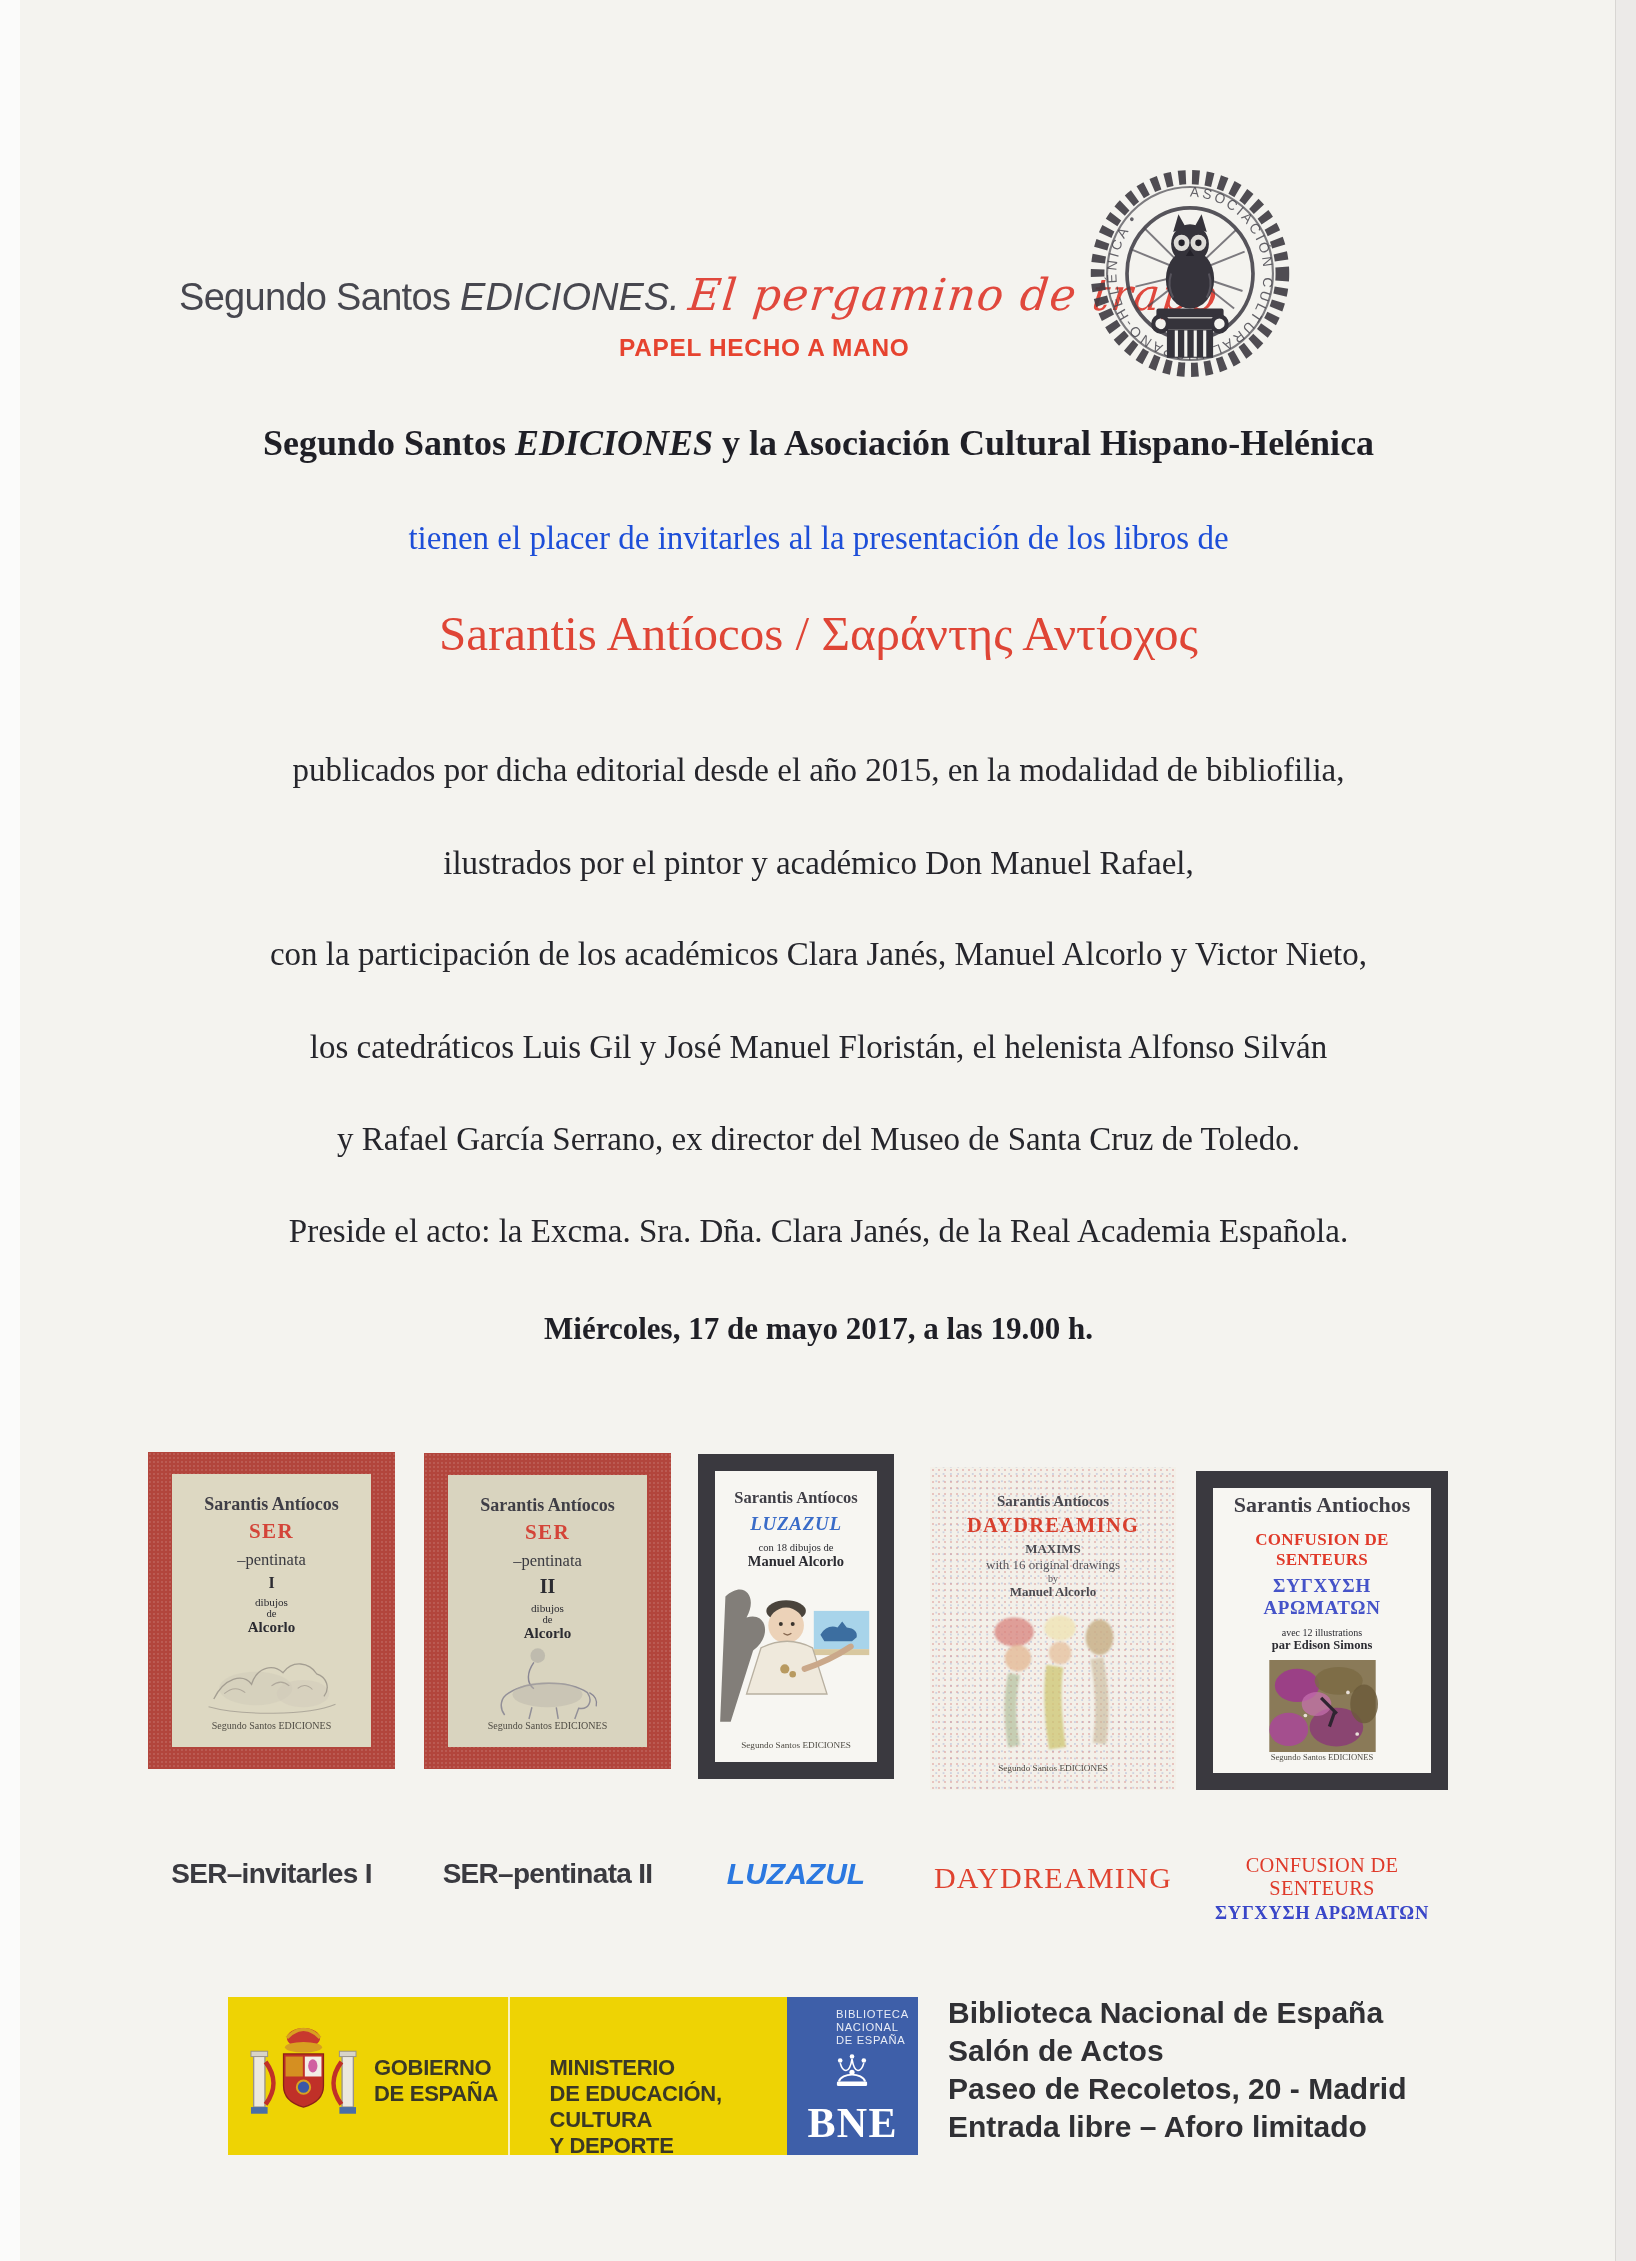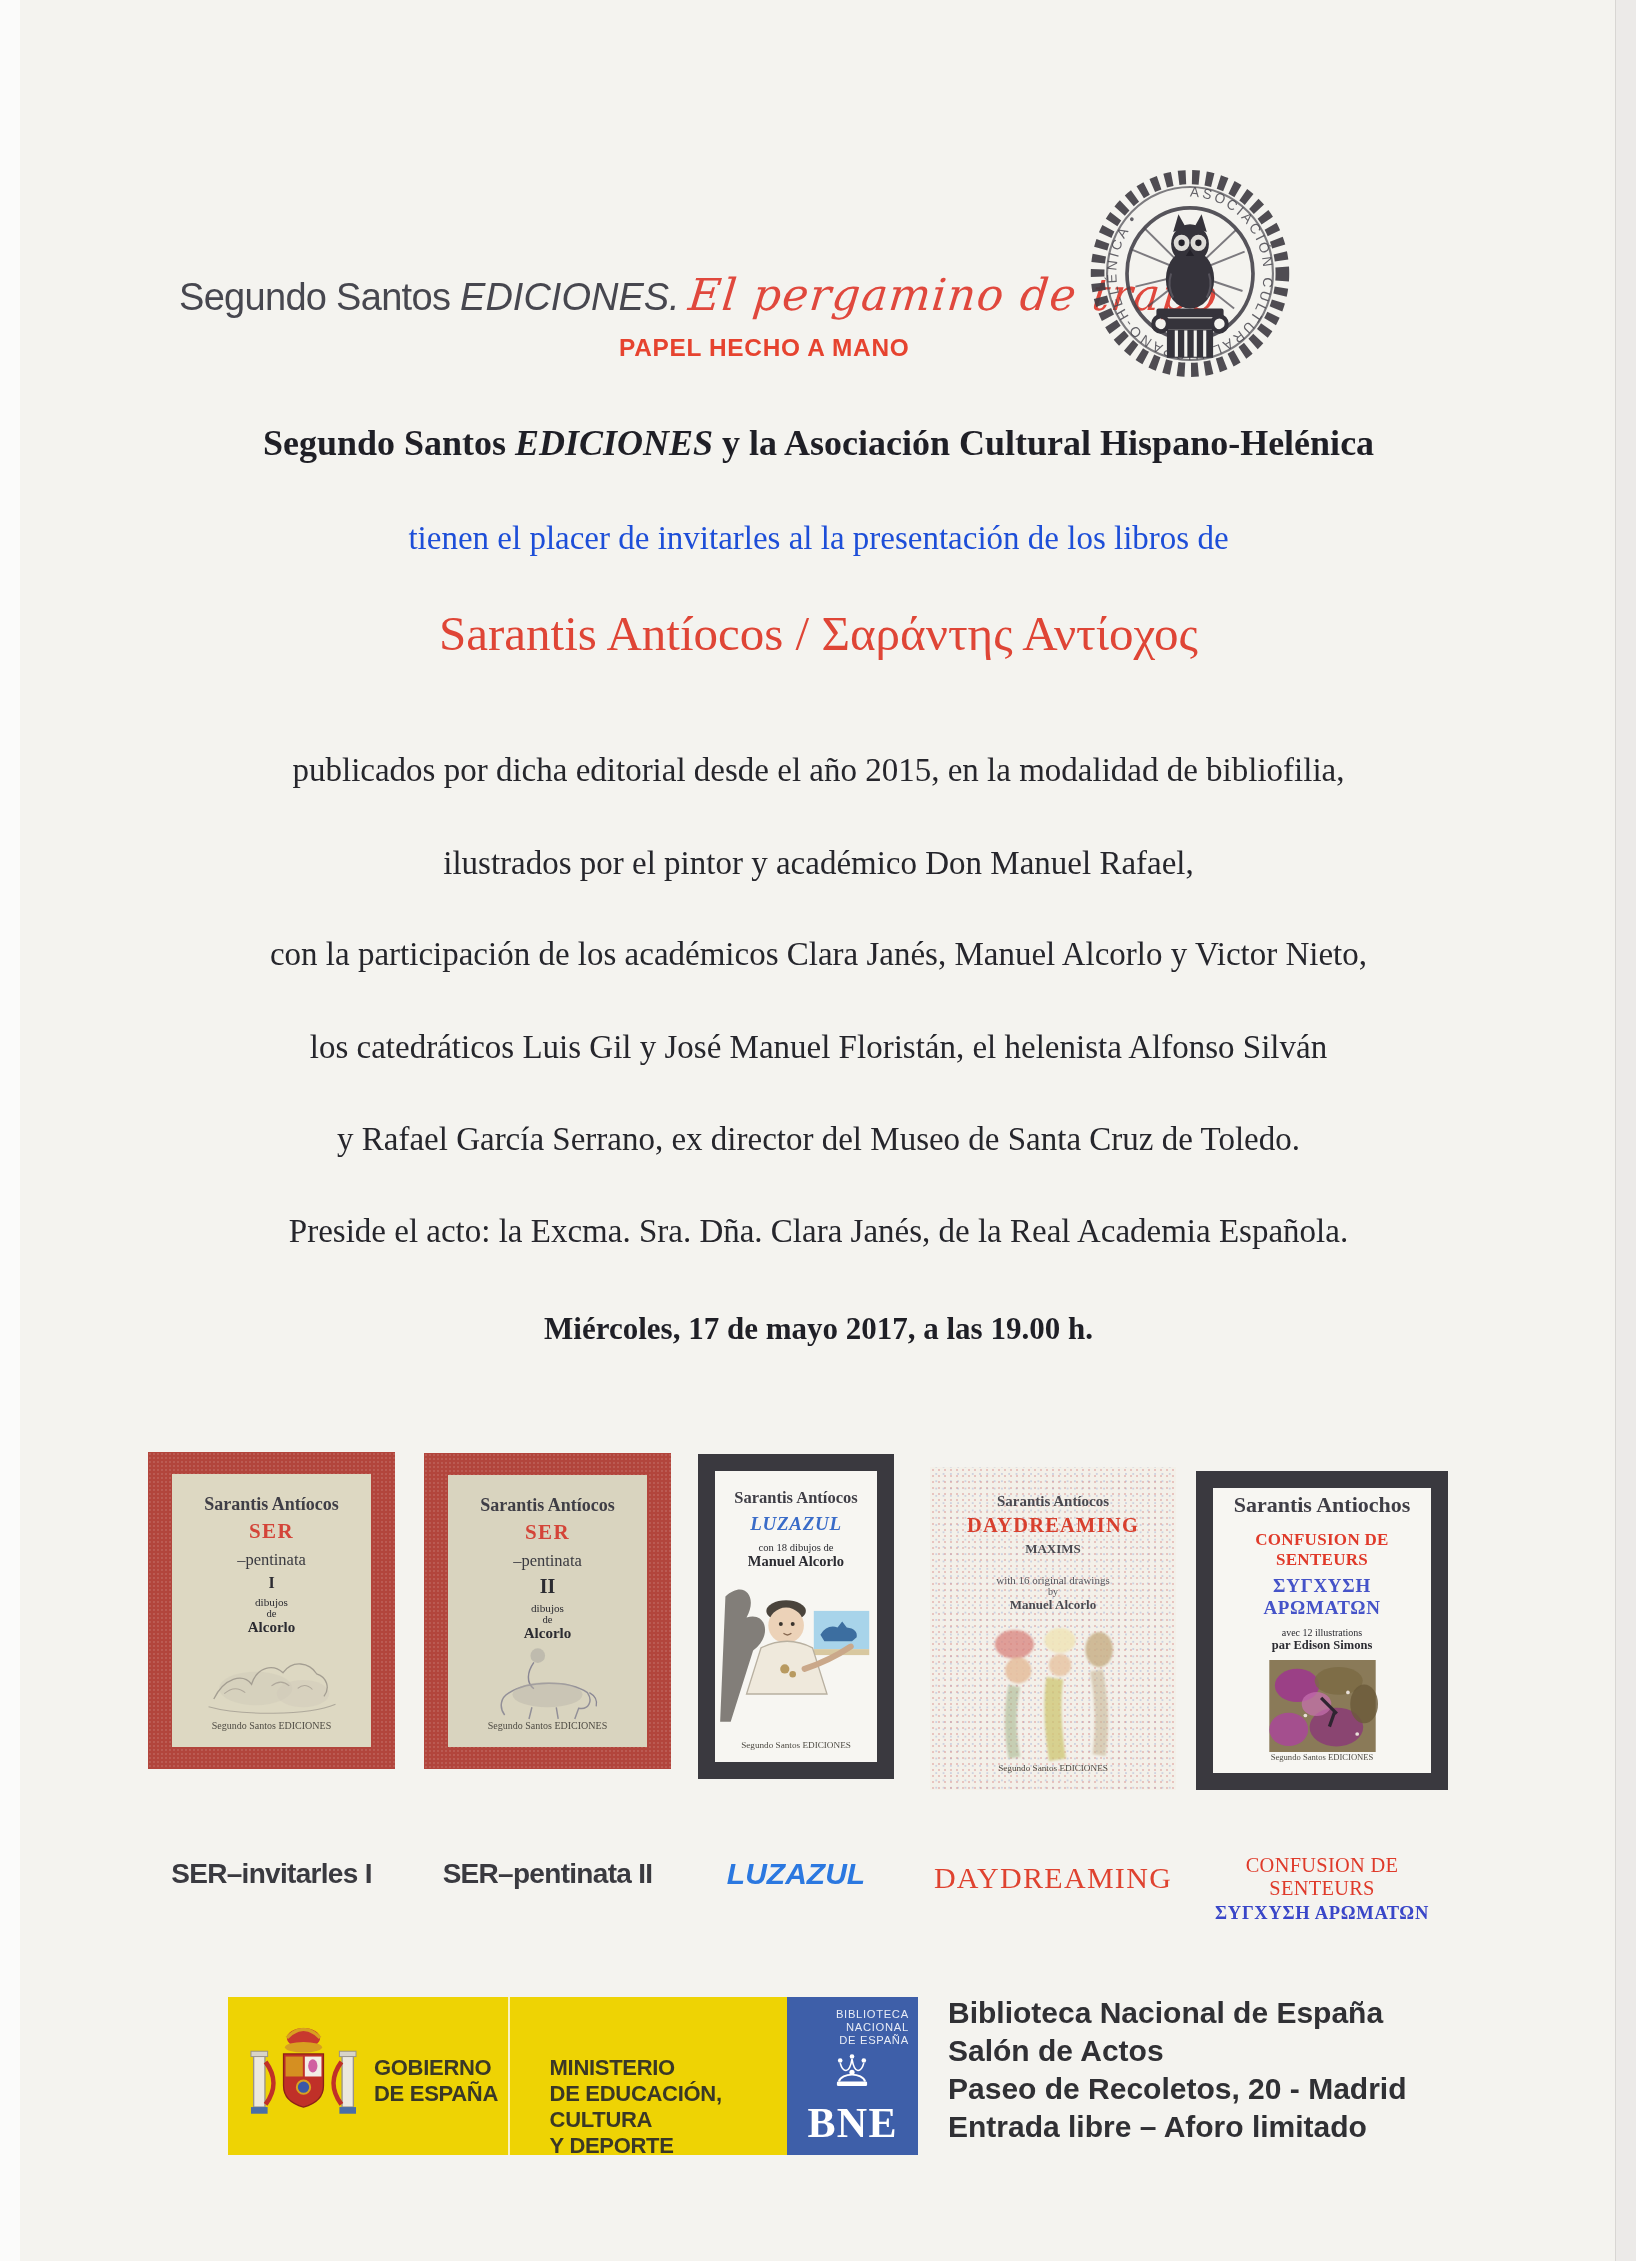--- a/index.html
+++ b/index.html
@@ -56,21 +56,21 @@
 
   
   .banner{left:228px;top:1997px;width:690px;height:158px;display:flex;}
   .gob-section{width:280px;height:158px;background:#eed304;position:relative;border-right:2px solid #f8f2c2;}
   .min-section{width:278px;height:158px;background:#eed304;position:relative;}
   .bne-section{width:131px;height:158px;background:#3e5fa9;position:relative;color:#fff;}
   .gob-text{position:absolute;left:146px;top:58px;font-family:"Liberation Sans",sans-serif;
             font-weight:bold;font-size:22px;line-height:26px;color:#3a3826;letter-spacing:-0.3px;}
   .min-text{position:absolute;left:25px;top:58px;font-family:"Liberation Sans",sans-serif;
             font-weight:bold;font-size:22px;line-height:26px;color:#3a3826;letter-spacing:-0.3px;margin-left:15px;}
-  .bne-top{position:absolute;right:9.2px;top:10.6px;text-align:right;font-family:"Liberation Sans",sans-serif;
+  .bne-top{position:absolute;right:9.2px;top:10.6px;text-align:left;font-family:"Liberation Sans",sans-serif;
            font-size:11.2px;line-height:13px;letter-spacing:0.7px;color:#e8ecf6;}
   .bne-crown{position:absolute;left:44px;top:54px;}
   .bne-word{position:absolute;left:0;right:0;bottom:8px;text-align:center;font-family:"Liberation Serif",serif;
             font-weight:bold;font-size:42px;letter-spacing:1.3px;color:#ffffff;}
   .venue{left:948px;top:1994px;width:528px;font-family:"Liberation Sans",sans-serif;
          font-weight:bold;font-size:30px;line-height:38px;color:#303034;}
 </style>
 </head>
 <body>
 
@@ -202,21 +202,21 @@
           <circle cx="110" cy="158" r="5" fill="#b89a60"></circle>
       </svg>
       <div class="cv-pub" style="font-size:9.2px;margin-top:auto;margin-bottom:12px;">Segundo Santos EDICIONES</div>
     </div>
   </div>
 
   <div class="abs cover dotted-cover cover-inner" style="left:930px;top:1467px;width:246px;height:323px;">
       <div class="cv-author" style="font-size:15px;margin-top:26px;color:#4a4950;">Sarantis Antíocos</div>
       <div style="font-size:20.4px;color:#d8402e;letter-spacing:1.3px;margin-top:4px;font-weight:bold;">DAYDREAMING</div>
       <div style="font-size:13px;font-weight:bold;margin-top:4px;color:#4a4950;">MAXIMS</div>
-      <div style="font-size:11px;margin-top:17px;color:#55545c;">with 16 original drawings</div>
+      <div style="font-size:13px;margin-top:0;color:#55545c;">with 16 original drawings</div>
       <div style="font-size:10px;color:#55545c;">by</div>
       <div style="font-size:13px;font-weight:bold;color:#4a4950;">Manuel Alcorlo</div>
       <svg class="sketch" width="171" height="152" viewBox="0 0 260 230" style="filter:blur(1px);">
         <ellipse cx="70" cy="48" rx="30" ry="22" fill="#d8837c" opacity=".75"></ellipse>
         <circle cx="76" cy="88" r="20" fill="#e6c0a0" opacity=".9"></circle>
         <ellipse cx="140" cy="42" rx="24" ry="19" fill="#efe4ba" opacity=".9"></ellipse>
         <circle cx="140" cy="80" r="17" fill="#e8c8a8" opacity=".9"></circle>
         <ellipse cx="200" cy="56" rx="21" ry="27" fill="#c8b088" opacity=".85"></ellipse>
         <path d="M132,100 C126,140 130,185 136,225" stroke="#cfc878" stroke-width="26" fill="none" opacity=".8"></path>
         <path d="M70,112 C62,150 64,190 70,222" stroke="#a8b890" stroke-width="18" fill="none" opacity=".6"></path>

